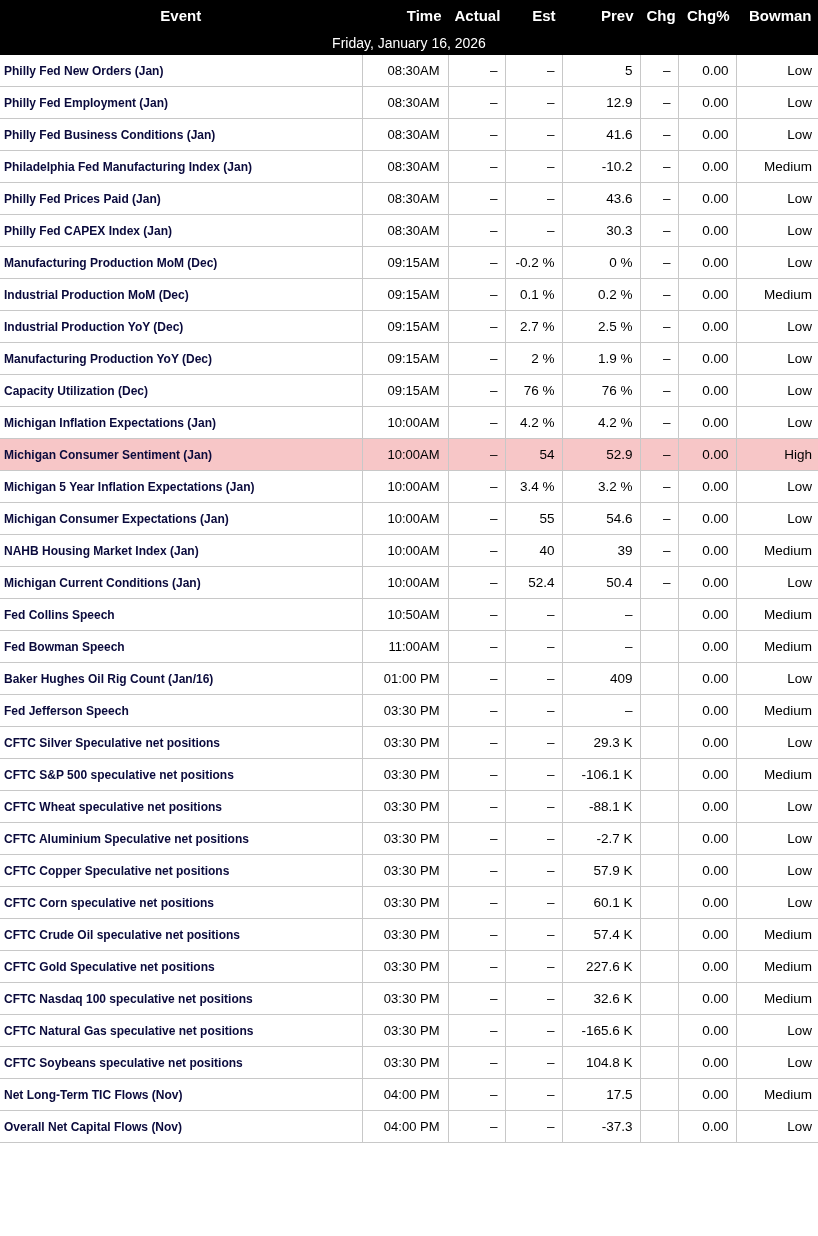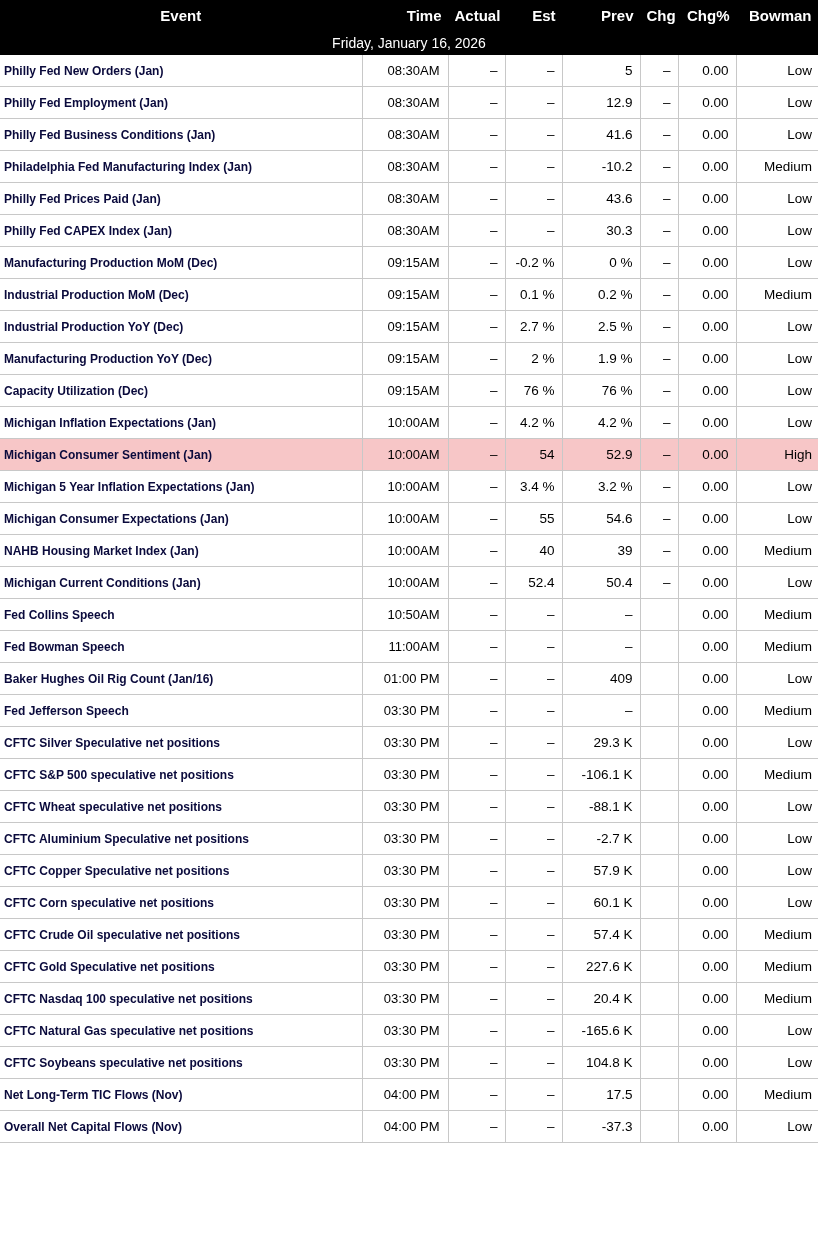--- a/index.html
+++ b/index.html
@@ -405,21 +405,21 @@
         <td class="cell-prev">227.6 K</td>
         <td class="cell-chg"></td>
         <td class="cell-chgp">0.00</td>
         <td class="cell-impact">Medium</td>
       </tr>
       <tr class="event-row">
         <td class="cell-event">CFTC Nasdaq 100 speculative net positions</td>
         <td class="cell-time">03:30 PM</td>
         <td class="cell-actual">–</td>
         <td class="cell-est">–</td>
-        <td class="cell-prev">20.4 K</td>
+        <td class="cell-prev">32.6 K</td>
         <td class="cell-chg"></td>
         <td class="cell-chgp">0.00</td>
         <td class="cell-impact">Medium</td>
       </tr>
       <tr class="event-row">
         <td class="cell-event">CFTC Natural Gas speculative net positions</td>
         <td class="cell-time">03:30 PM</td>
         <td class="cell-actual">–</td>
         <td class="cell-est">–</td>
         <td class="cell-prev">-165.6 K</td>

